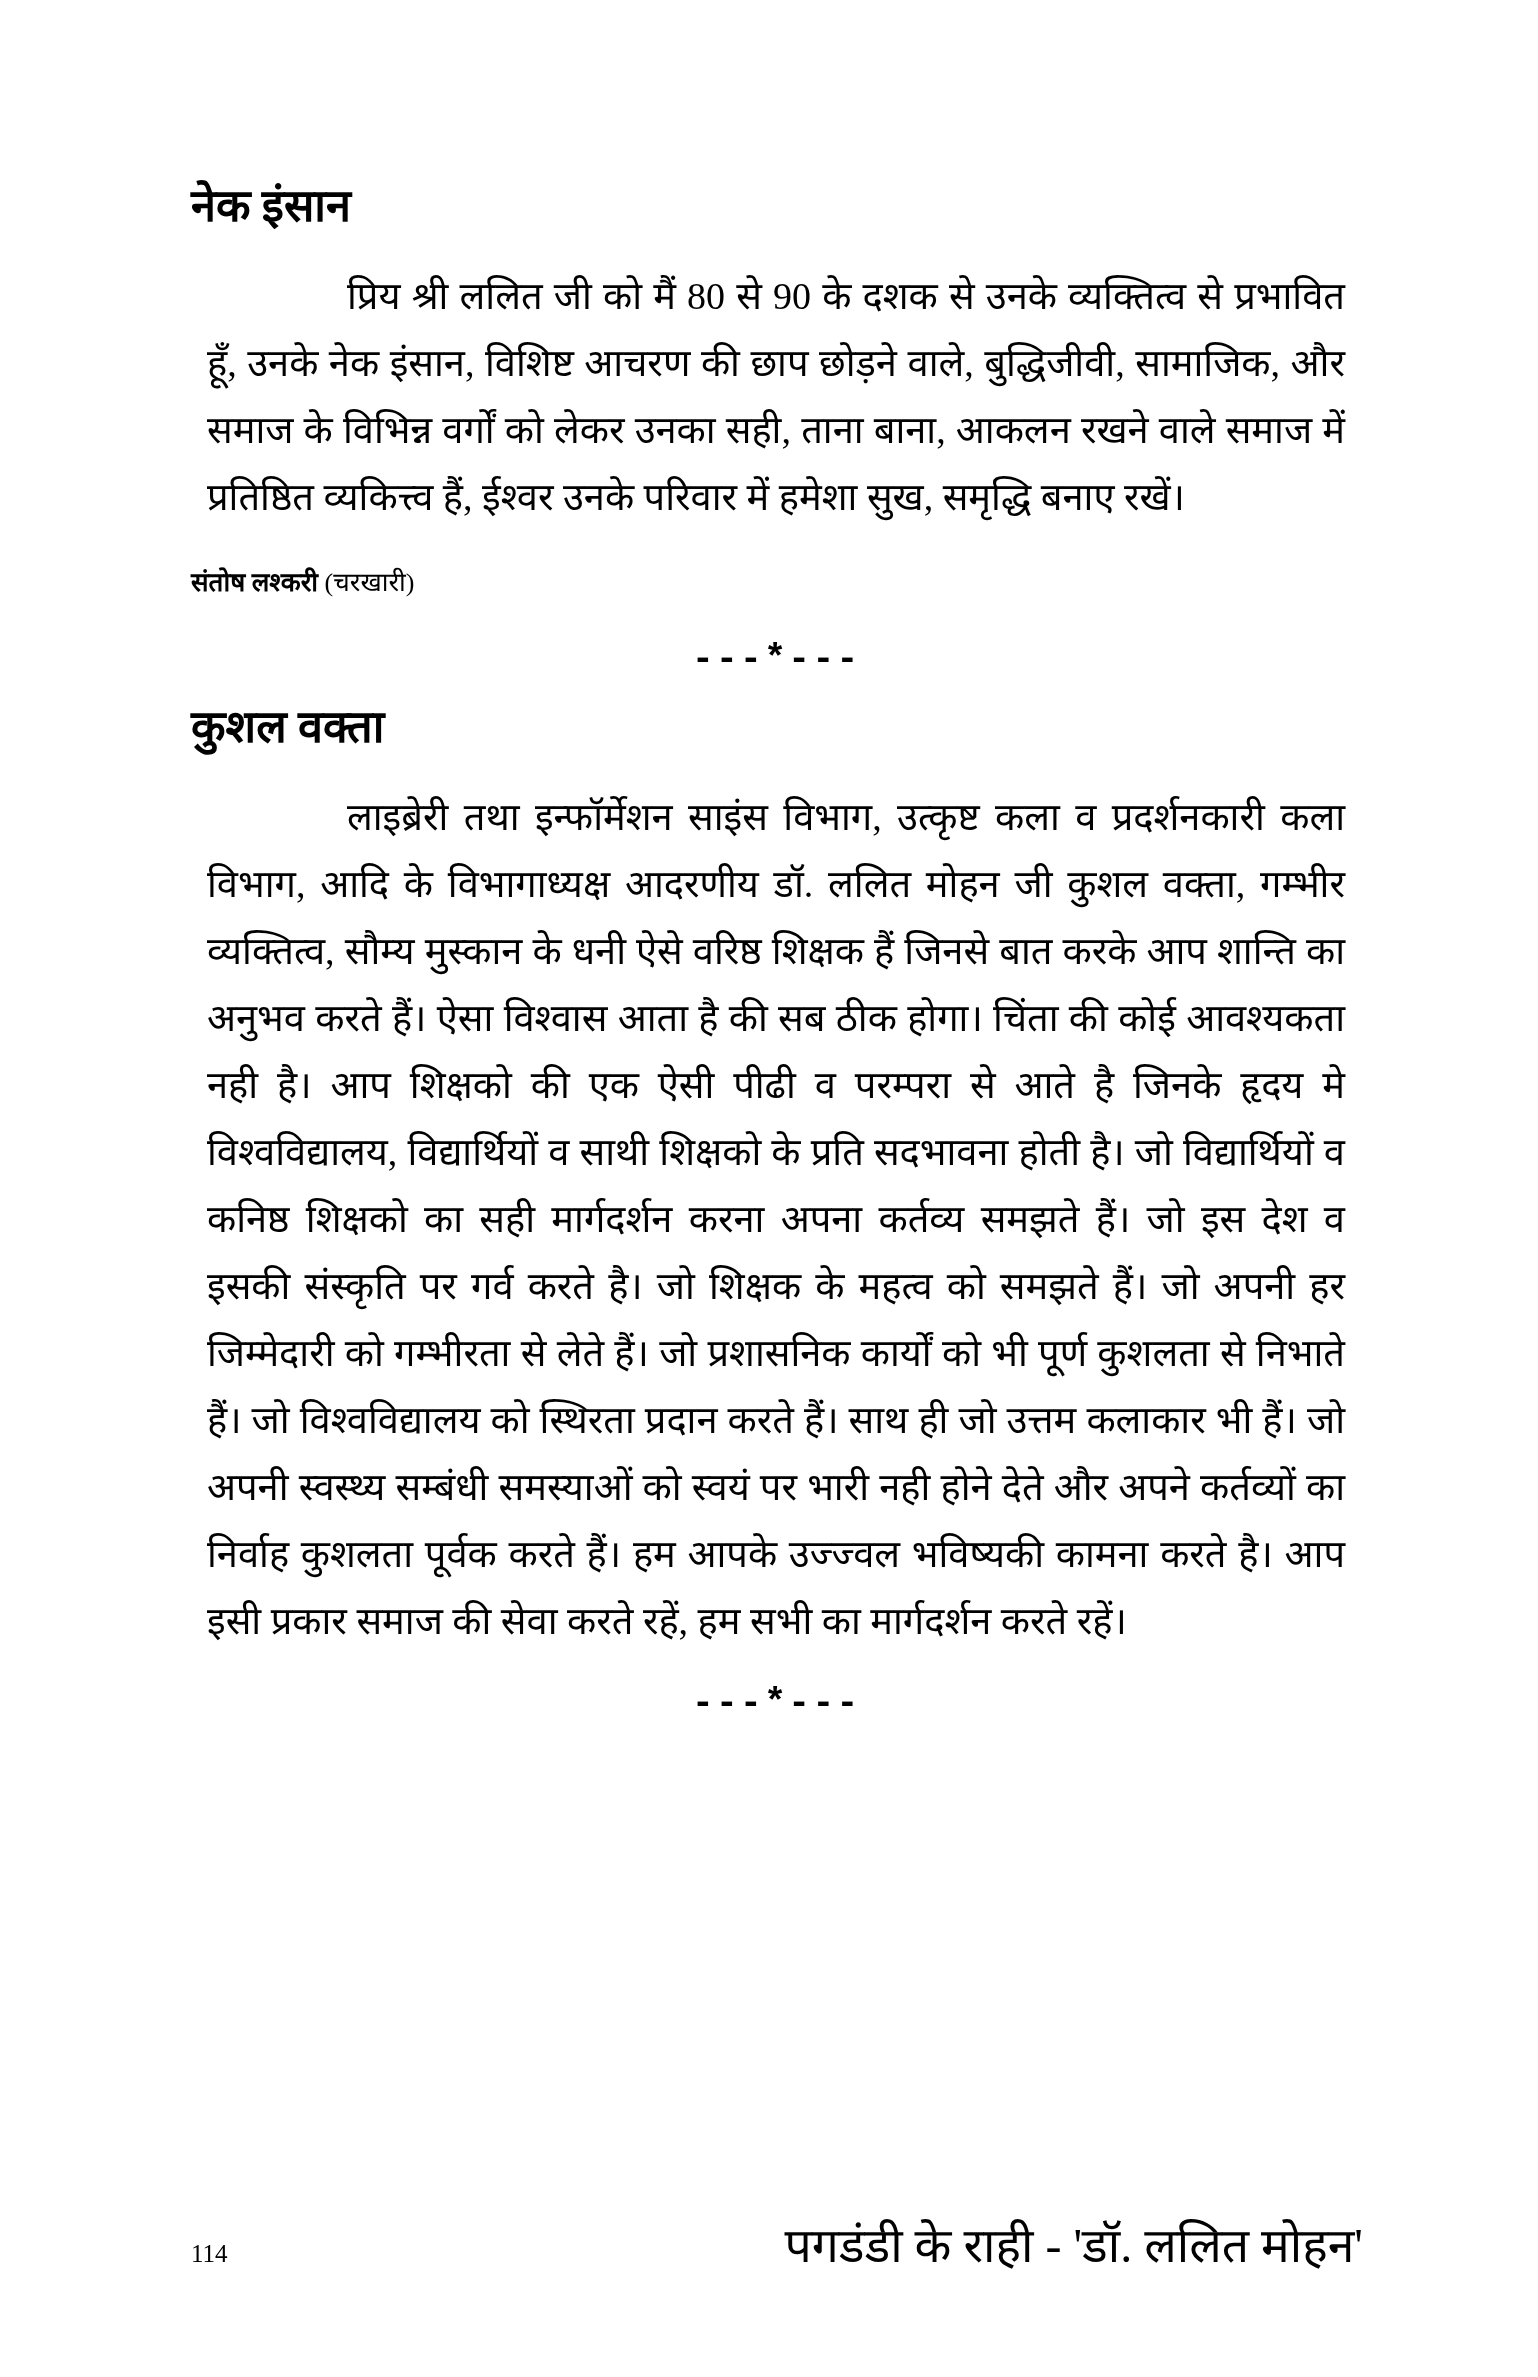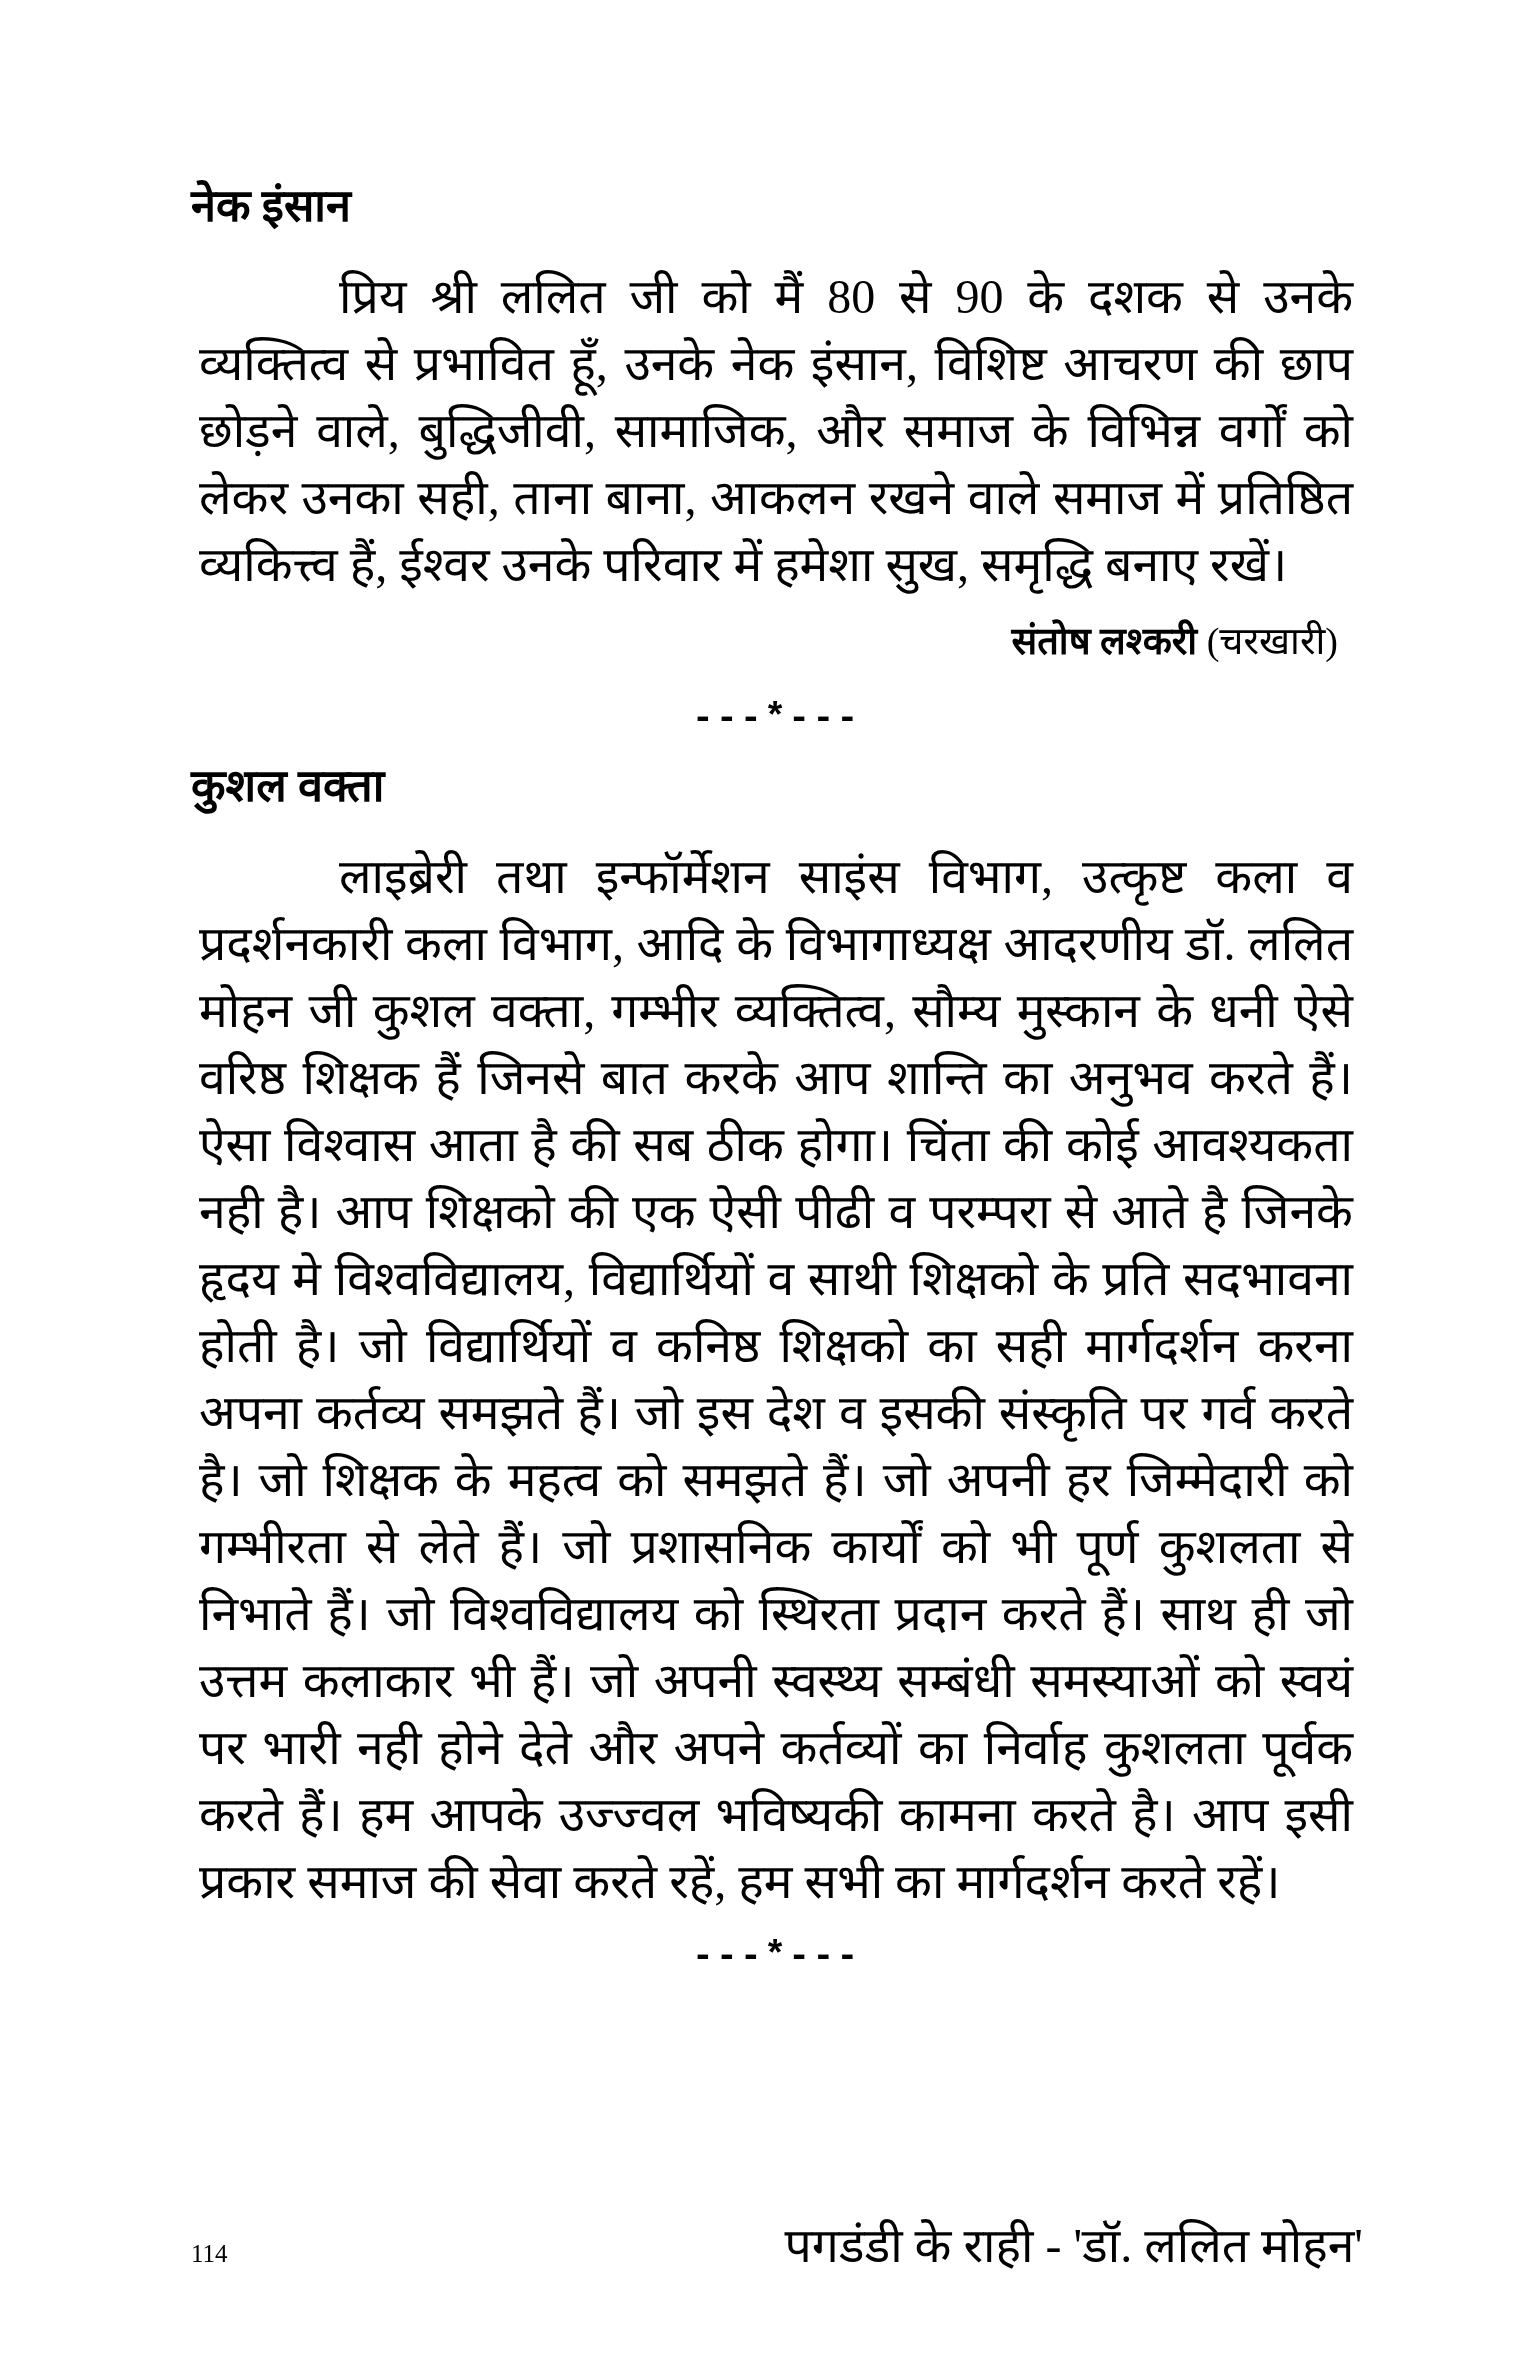--- a/index.html
+++ b/index.html
@@ -25,31 +25,30 @@
   .section-title {
     text-align: left;
     font-weight: bold;
     font-size: 45px;
     line-height: 58px;
     margin: 0 0 28px 0;
   }
   .section-title.second {
   }
   .para {
-    font-size: 48px;
+    font-size: 38px;
     line-height: 67px;
     text-align: justify;
     text-indent: 140px;
-    margin: 8px;
+    margin: 16px;
   }
   .sig-block {
     margin-top: 7.5px;
-    text-align: right;
     padding-right: 23px;
-    font-size: 38px;
+    font-size: 26px;
     line-height: 71px;
   }
   .sig-name {
     font-weight: bold;
   }
   .separator {
     text-align: center;
     font-weight: bold;
     font-size: 37px;
     line-height: 65px;

